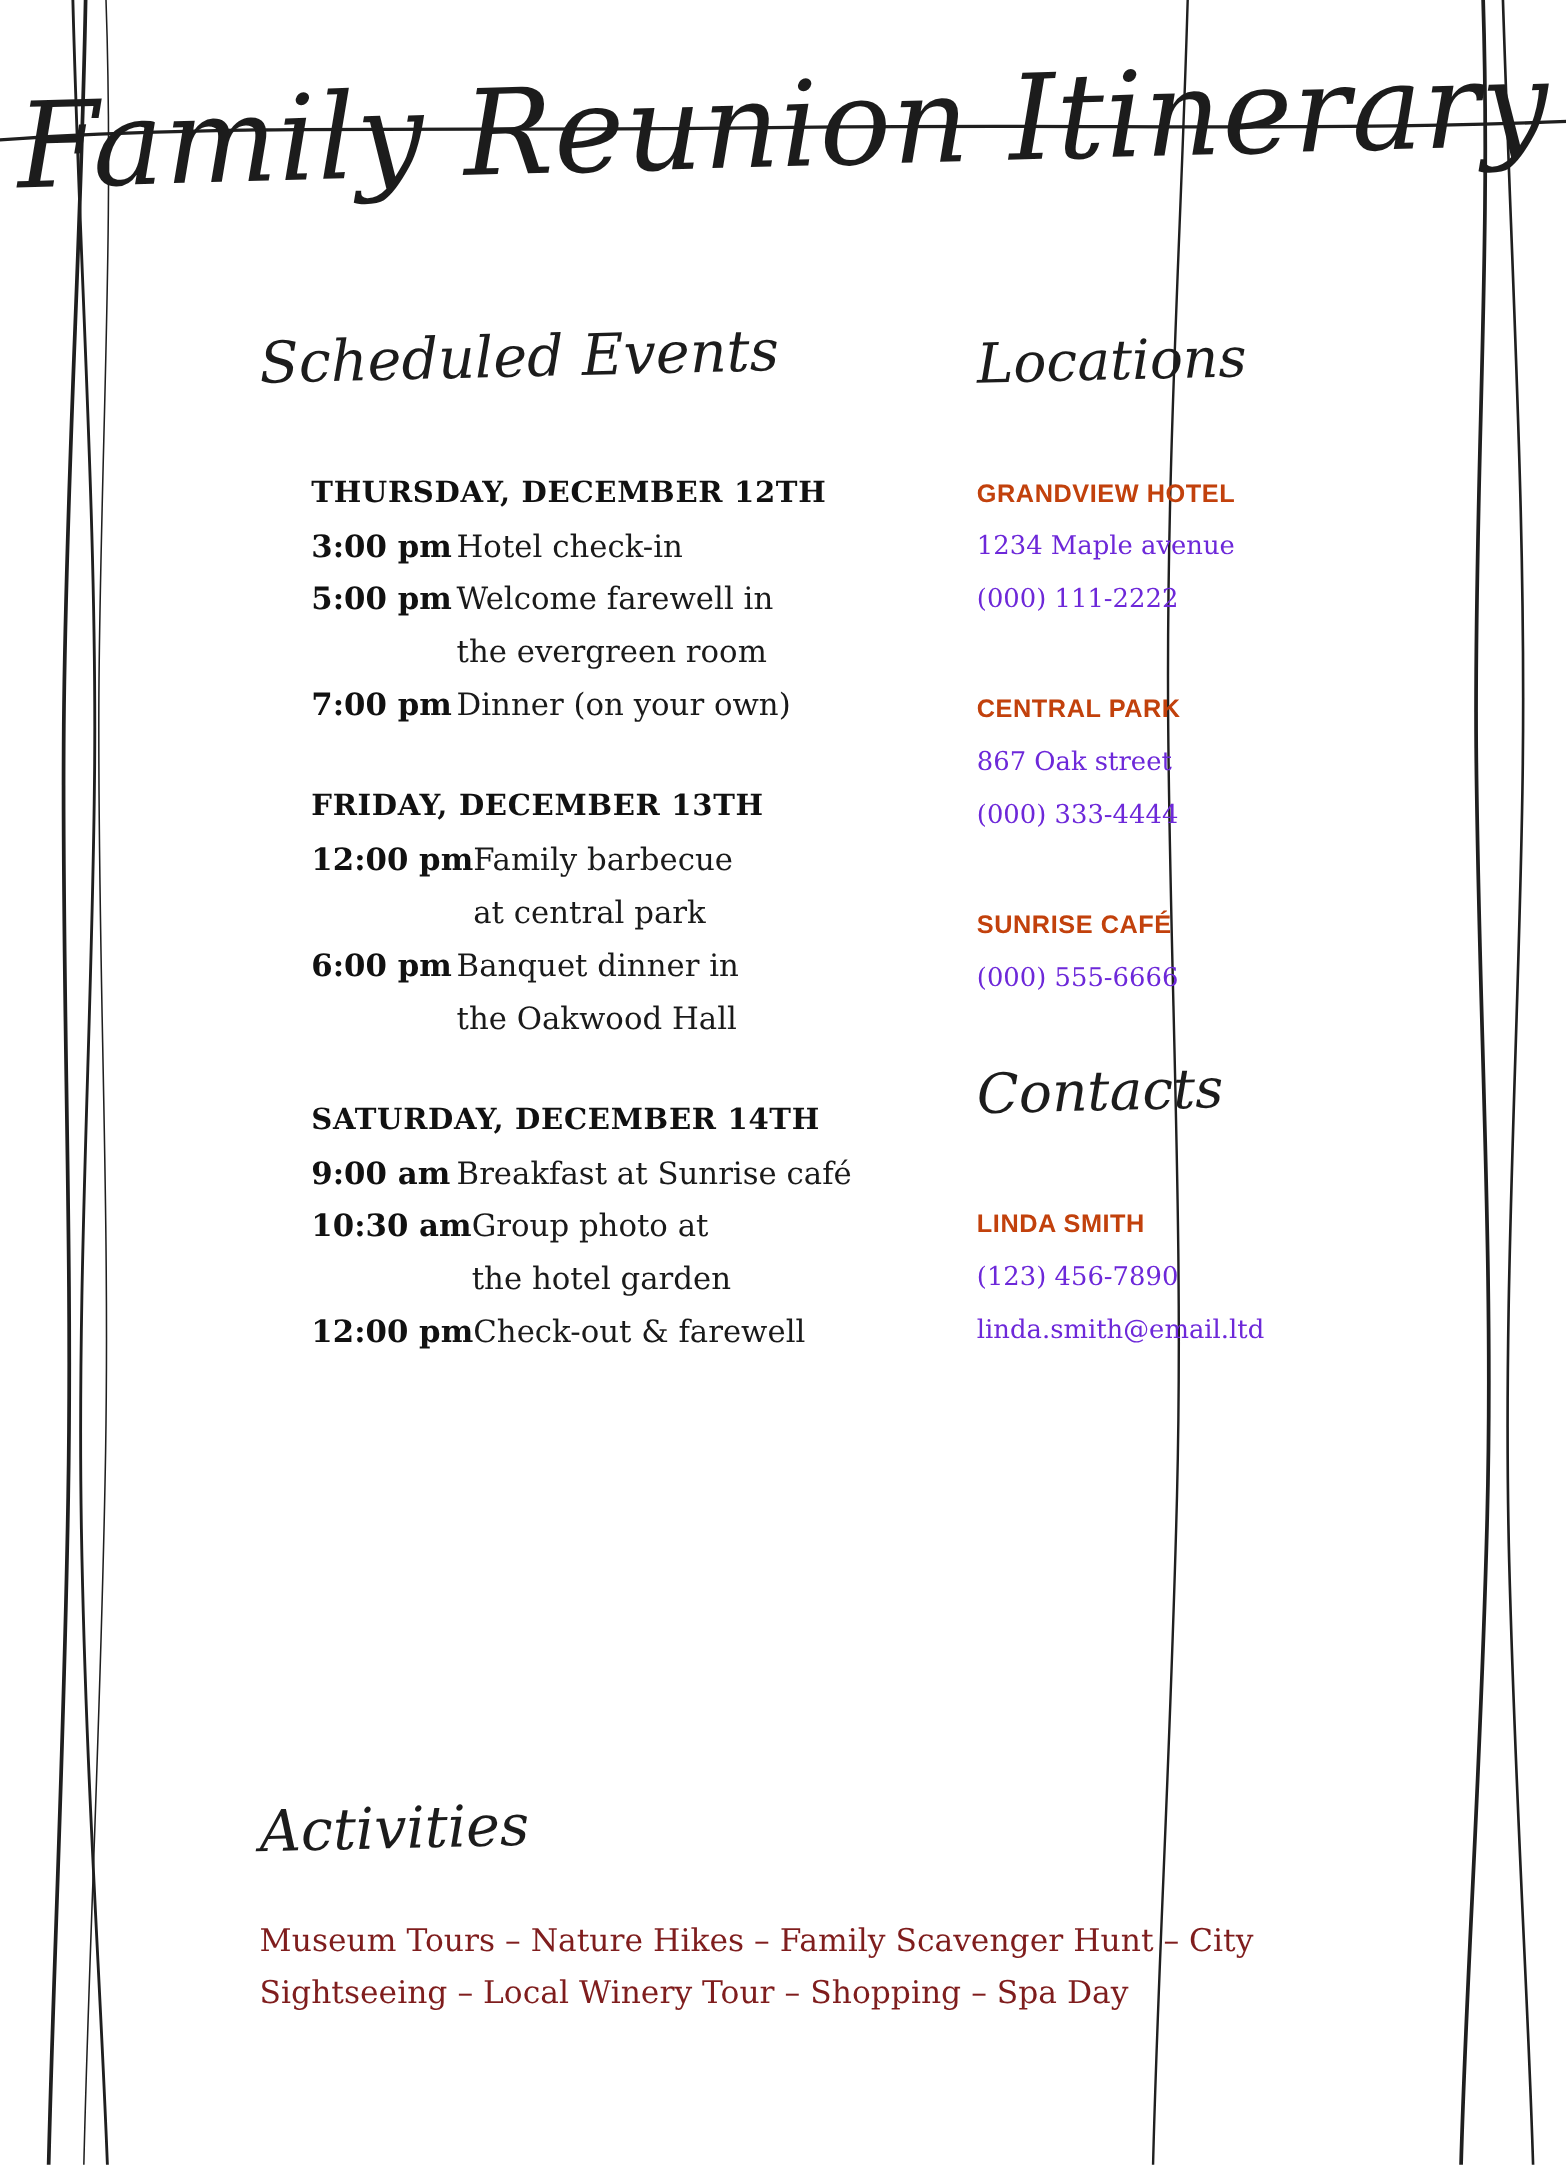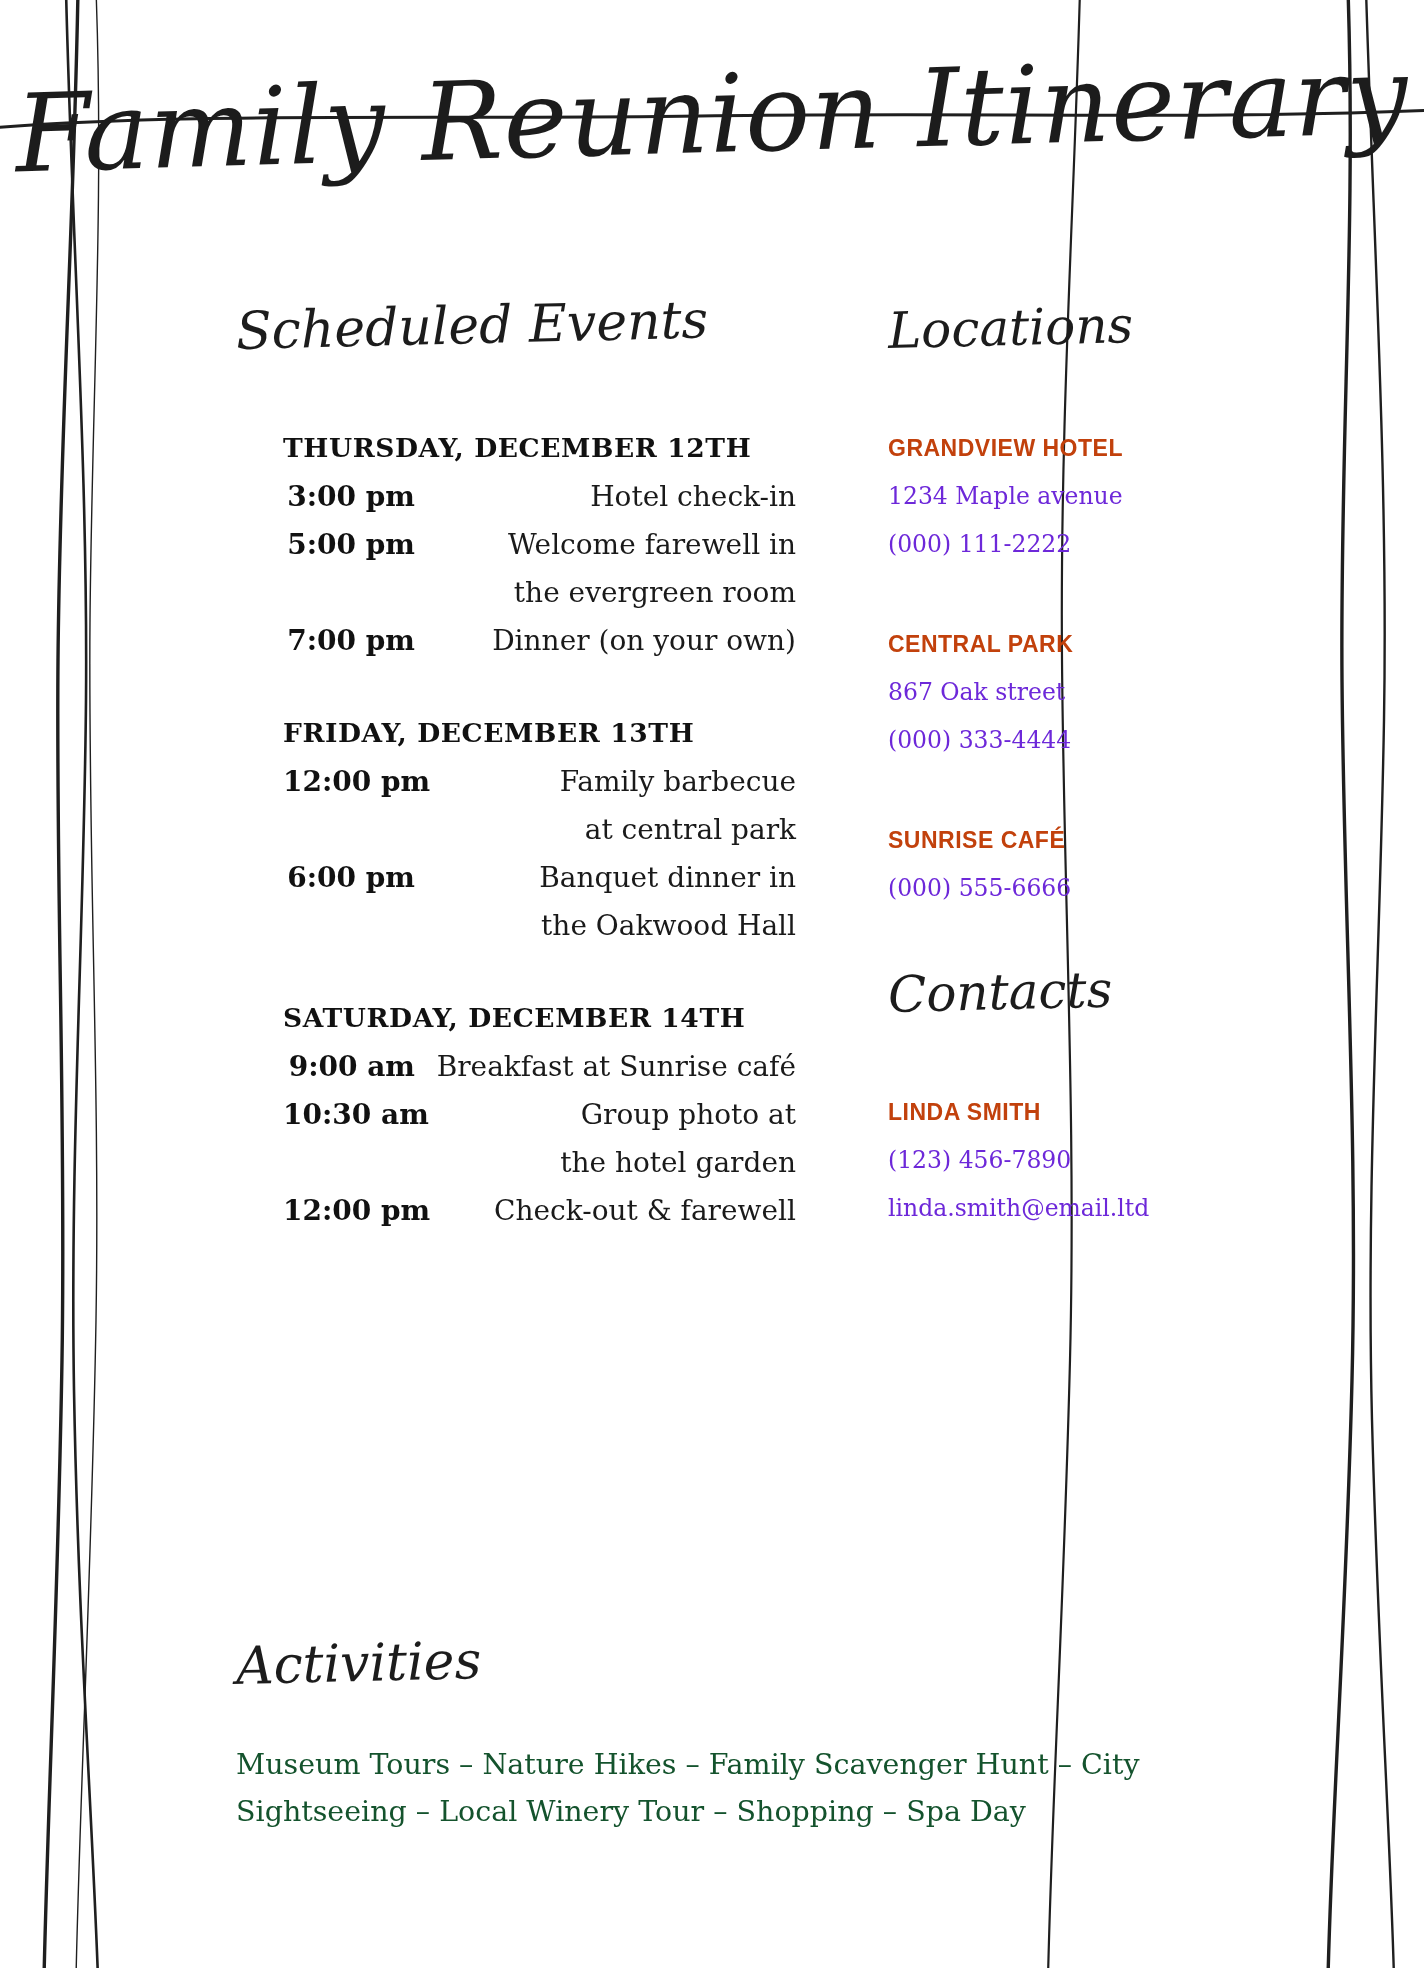--- a/index.html
+++ b/index.html
@@ -108,21 +108,20 @@
     text-transform: uppercase;
     color: #111111;
     margin: 0 0 1px 0;
     white-space: nowrap;
   }
 
   .event-row {
     display: flex;
     align-items: flex-start;
     margin: 0;
-    text-align: right;
   }
   .event-time {
     flex: 0 0 132px;
     font-family: "DejaVu Serif", serif;
     font-weight: 700;
     font-size: 28px;
     line-height: 48px;
     color: #111111;
     white-space: nowrap;
   }
@@ -171,21 +170,21 @@
     width: 930px;
   }
   .activities .script-head {
     margin-bottom: 44px;
   }
   .activities-text {
     font-family: "DejaVu Serif", serif;
     font-weight: 400;
     font-size: 28.5px;
     line-height: 47px;
-    color: #14532d;
+    color: #7f1d1d;
   }
 </style>
 </head>
 <body>
 
 <svg class="deco-layer" viewBox="0 0 1424 1968" preserveAspectRatio="none" xmlns="http://www.w3.org/2000/svg">
   <g fill="none" stroke="#1f1f1f" stroke-linecap="round">
 
     <path d="M78 -10 C 74 220, 60 430, 58 660 C 56 900, 66 1120, 62 1360 C 58 1600, 48 1800, 44 1978" stroke-width="3.4"></path>
     <path d="M66 -10 C 72 240, 88 470, 86 700 C 84 930, 70 1150, 74 1390 C 78 1620, 92 1810, 98 1978" stroke-width="2.6"></path>

